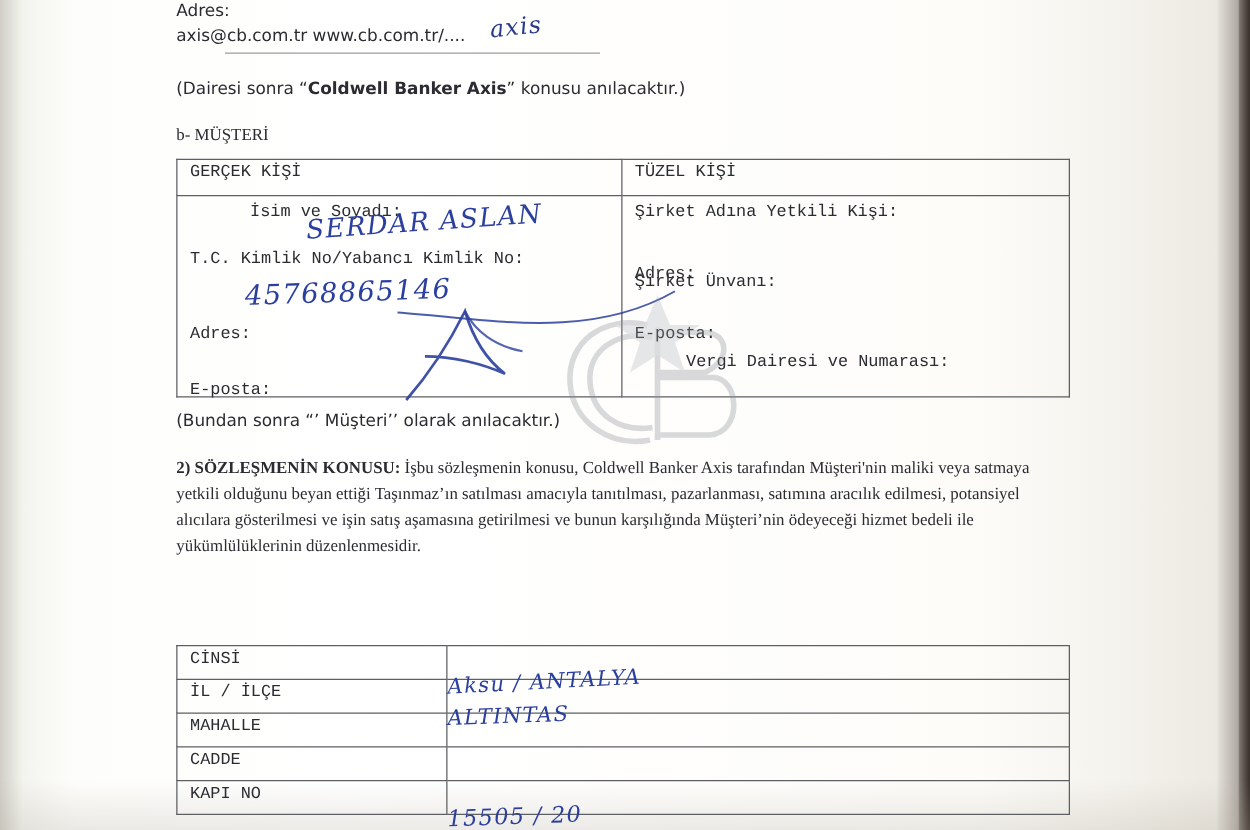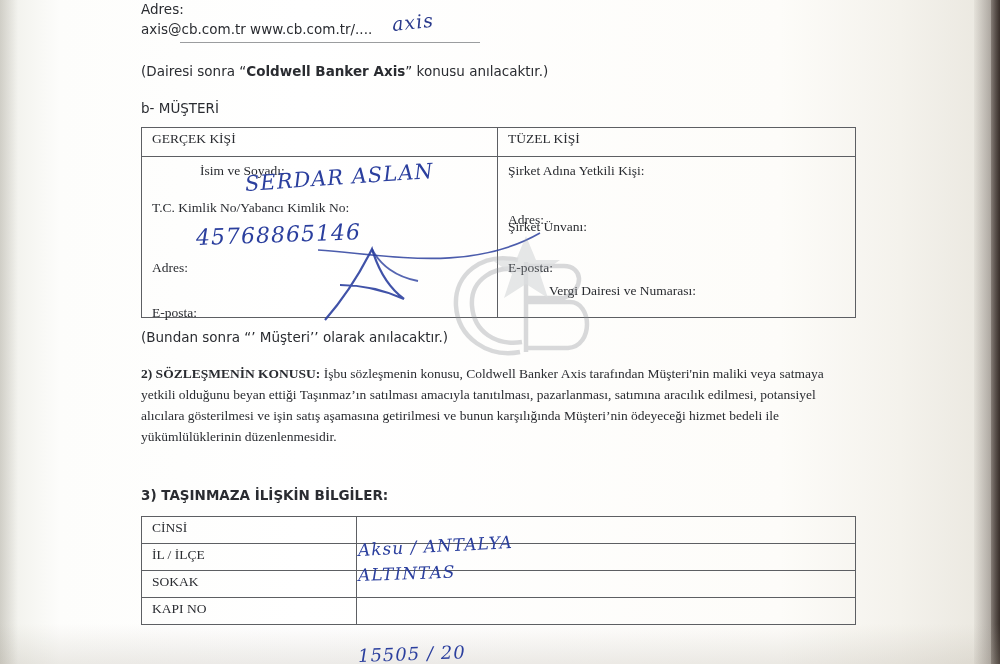--- a/index.html
+++ b/index.html
@@ -73,21 +73,21 @@
     position: absolute;
     font-family: Liberation Serif, serif;
     font-size: 13.5px;
     line-height: 21px;
     color: #2a2c31;
   }
   
   .tbl {
     position: absolute;
     border-collapse: collapse;
-    font-family: Liberation Serif, serif;
+    font-family: Liberation Mono, monospace;
     font-size: 13.5px;
     color: #2a2c31;
   }
   .tbl td {
     border: 1px solid #5d5f63;
     padding: 3px 8px 3px 10px;
     vertical-align: top;
     background: transparent;
   }
   .tbl-b td { height: 20px; }
@@ -144,21 +144,21 @@
 
   <div class="doc">
 
     <div class="txt" style="left:141px; top:0px;">Adres:</div>
     <div class="txt" style="left:141px; top:20px;text-align:right;">axis@cb.com.tr www.cb.com.tr/....</div>
     <div id="underline-top"></div>
     <div class="hand" style="left:392px; top:13px; font-size:19px; transform: rotate(-6deg);">axis</div>
 
     <div class="txt" style="left:141px; top:62px;"><span>(Dairesi sonra “</span><span class="bold">Coldwell Banker Axis</span><span>” konusu anılacaktır.)</span></div>
 
-    <div class="txt" style="left:141px; top:99px;">b- MÜŞTERİ</div>
+    <div class="txt" style="left:141px; top:99px;font-family:Liberation Serif, serif;">b- MÜŞTERİ</div>
 
     <table class="tbl" style="left:141px; top:127px; width:715px;">
       <tbody>
           <tr>
         <td style="width:355px; height:22px;">GERÇEK KİŞİ</td>
         <td style="width:358px;">TÜZEL KİŞİ</td>
       </tr>
       <tr>
         <td style="height:160px; vertical-align:top; padding:0;">
           <div style="position:relative; height:160px;">
@@ -200,34 +200,37 @@
         <path d="M96 30 L 134 30 C 152 30, 156 52, 134 62 L 96 62"></path>
         <path d="M96 66 L 140 66 C 162 66, 164 110, 138 112 L 96 112"></path>
       </g>
       <path d="M96 0 L 106 24 L 130 24 L 110 38 L 118 62 L 96 48 L 74 62 L 82 38 L 62 24 L 86 24 Z" fill="#9aa0a6" opacity="0.75"></path>
     </svg>
 
     <div class="txt" style="left:141px; top:328px;">(Bundan sonra “’ Müşteri’’ olarak anılacaktır.)</div>
 
     <div class="para" style="left:141px; top:363px; width:715px;"><span class="bold">2) SÖZLEŞMENİN KONUSU:</span><span> İşbu sözleşmenin konusu, Coldwell Banker Axis tarafından Müşteri'nin maliki veya satmaya yetkili olduğunu beyan ettiği Taşınmaz’ın satılması amacıyla tanıtılması, pazarlanması, satımına aracılık edilmesi, potansiyel alıcılara gösterilmesi ve işin satış aşamasına getirilmesi ve bunun karşılığında Müşteri’nin ödeyeceği hizmet bedeli ile yükümlülüklerinin düzenlenmesidir.</span></div>
 
-    <div class="txt bold" style="left:141px; top:486px;">3) TAŞINMAZA İLİŞKİN BİLGİLER:</div>
 
     <table class="tbl tbl-b" style="left:141px; top:516px; width:715px;">
       <tbody>
           <tr>
         <td style="width:205px;">CİNSİ</td>
         <td style="width:508px;"></td>
       </tr>
       <tr>
         <td>İL / İLÇE</td>
         <td></td>
       </tr>
       <tr>
-        <td>SOKAK</td>
+        <td>MAHALLE</td>
+        <td></td>
+      </tr>
+      <tr>
+        <td>CADDE</td>
         <td></td>
       </tr>
       <tr>
         <td>KAPI NO</td>
         <td></td>
       </tr>
 
     </tbody>
       </table>
 

